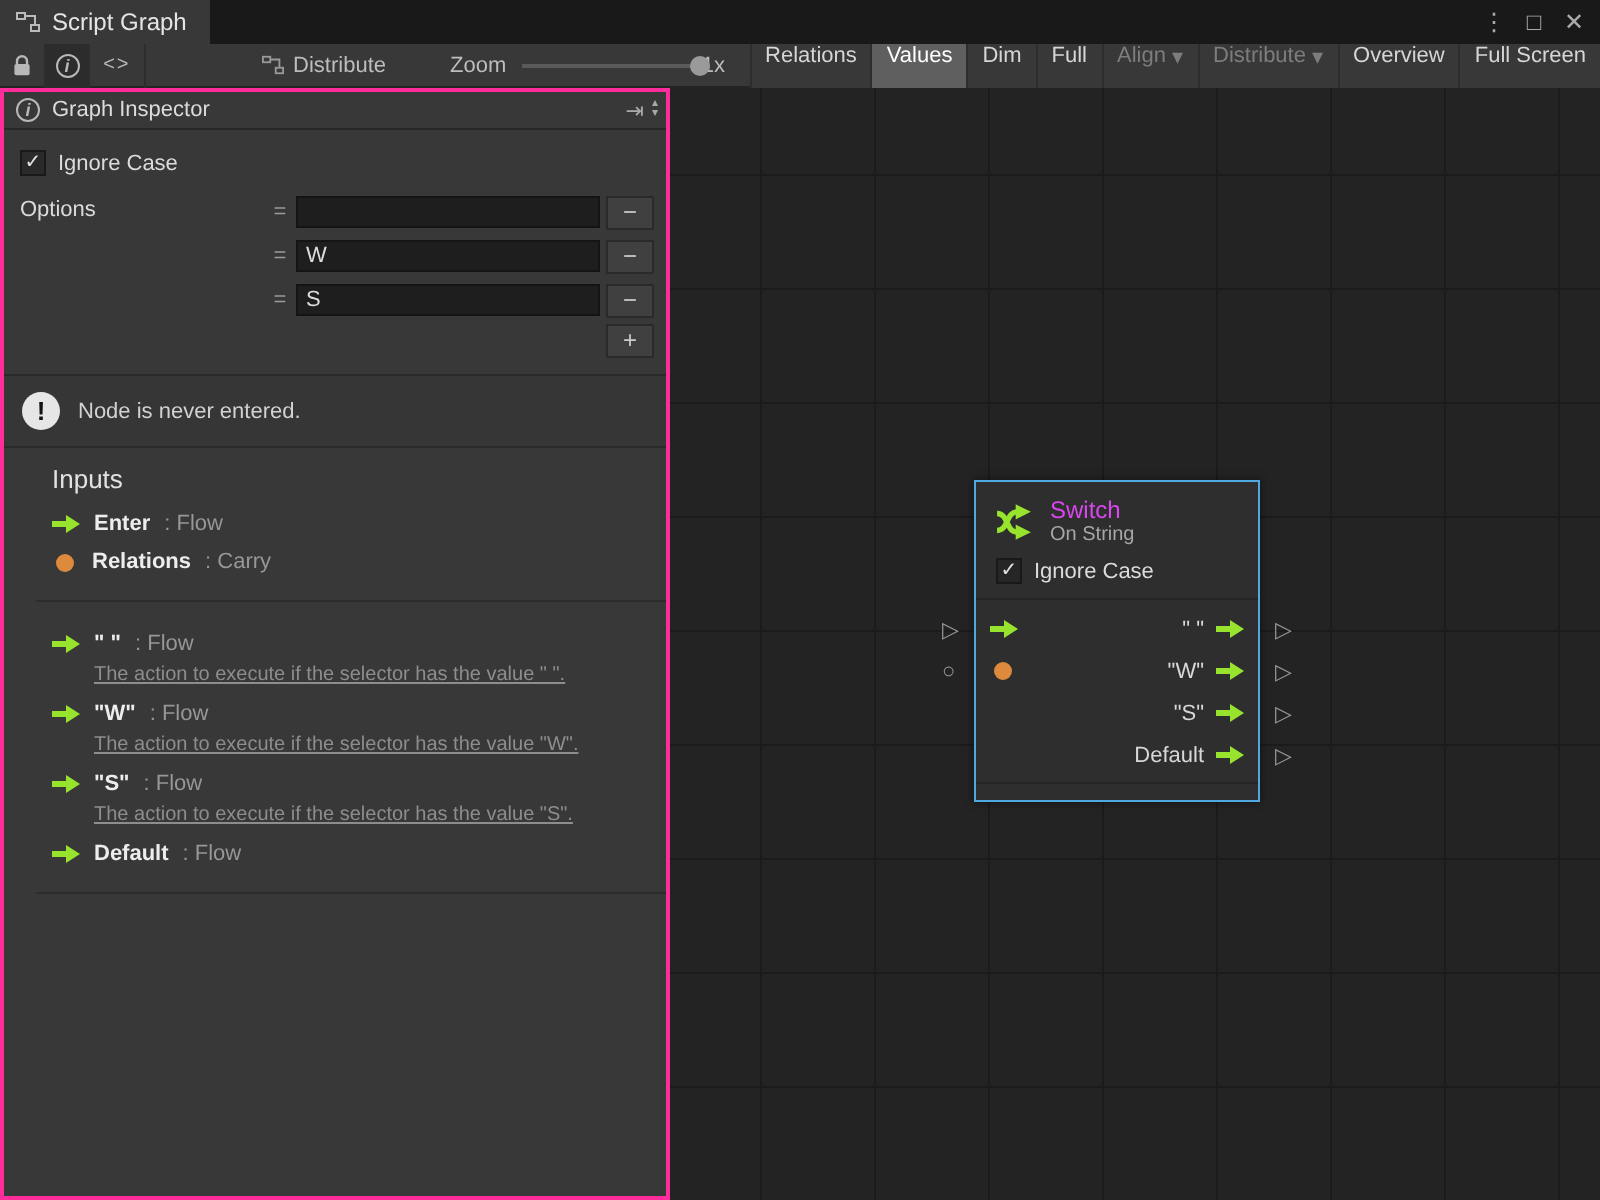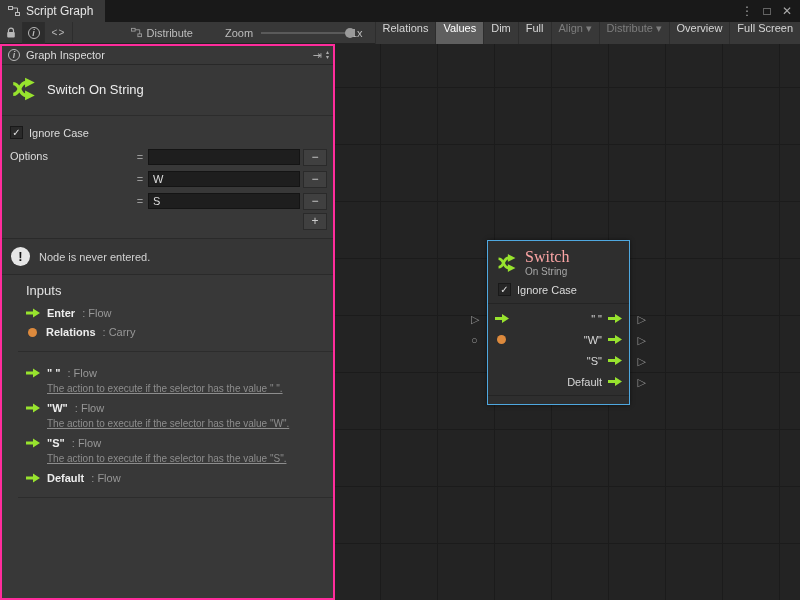--- a/index.html
+++ b/index.html
@@ -74,21 +74,21 @@
   
   .canvas { flex:1; position:relative; background-color:#232323;
     background-image:
       linear-gradient(to right, #1b1b1b 1px, transparent 1px),
       linear-gradient(to bottom, #1b1b1b 1px, transparent 1px);
     background-size:57px 57px; background-position:-12px -14px; }
 
   
   .node { position:absolute; left:152px; top:196px; width:143px; background:#2e2e2e; border:1px solid #4fa8e0; box-shadow:0 0 4px rgba(0,0,0,.5); }
   .node-header { display:flex; align-items:center; gap:7px; padding:7px 8px 3px 8px; }
-  .node-title { font-size:16px; color:#fca5a5;font-family:Liberation Serif, serif; }
+  .node-title { font-size:12px; color:#d946ef; }
   .node-subtitle { font-size:10px; color:#a6a6a6; }
   .node-check { display:flex; align-items:center; gap:6px; padding:3px 8px 7px 10px; color:#dcdcdc; border-bottom:1px solid #242424; }
   .node-check .checkbox { background:#262626; }
   .node-ports { padding:4px 0 3px 0; }
   .nrow { position:relative; height:21px; display:flex; align-items:center; justify-content:space-between; padding:0 7px; }
   .nrow .right { display:flex; align-items:center; gap:6px; margin-left:auto; }
   .out-label { color:#d8d8d8; }
   .ext-l { position:absolute; left:-17px; top:50%; transform:translateY(-50%); color:#969696; font-size:11px; }
   .ext-r { position:absolute; right:-17px; top:50%; transform:translateY(-50%); color:#969696; font-size:11px; }
   .node-footer { border-top:1px solid #242424; height:9px; }
@@ -179,29 +179,20 @@
         <span>Graph Inspector</span>
         <span class="insp-header-right">
           <span>⇥</span>
           <span class="spinner">
             <span>▴</span>
             <span>▾</span>
           </span>
         </span>
       </div>
 
-      <div class="title-block">
-        <svg width="28" height="28" viewBox="0 0 26 26">
-          <path d="M3 18 C10 18 8 7 15 7" stroke="#98e32e" stroke-width="3.2" fill="none"></path>
-          <polygon points="14,2.5 23,7 14,11.5" fill="#98e32e"></polygon>
-          <path d="M3 8 C10 8 8 19 15 19" stroke="#98e32e" stroke-width="3.2" fill="none"></path>
-          <polygon points="14,14.5 23,19 14,23.5" fill="#98e32e"></polygon>
-        </svg>
-        <span class="node-title-text">Switch On String</span>
-      </div>
 
       <div class="check-row">
         <span class="checkbox">✓</span>
         <span>Ignore Case</span>
       </div>
 
       <div class="options-block">
         <span class="options-label">Options</span>
         <div class="options-list">
           <div class="opt-row">

